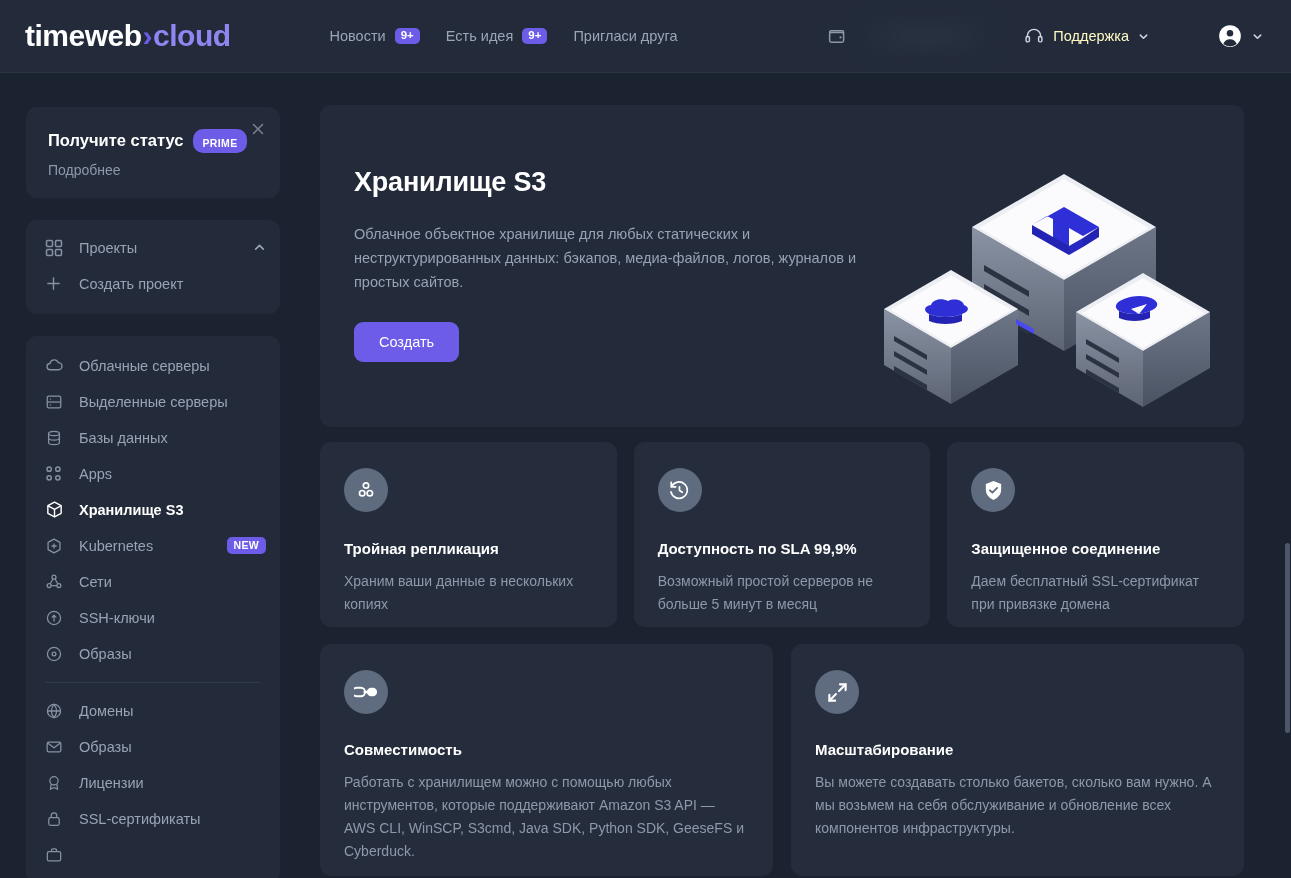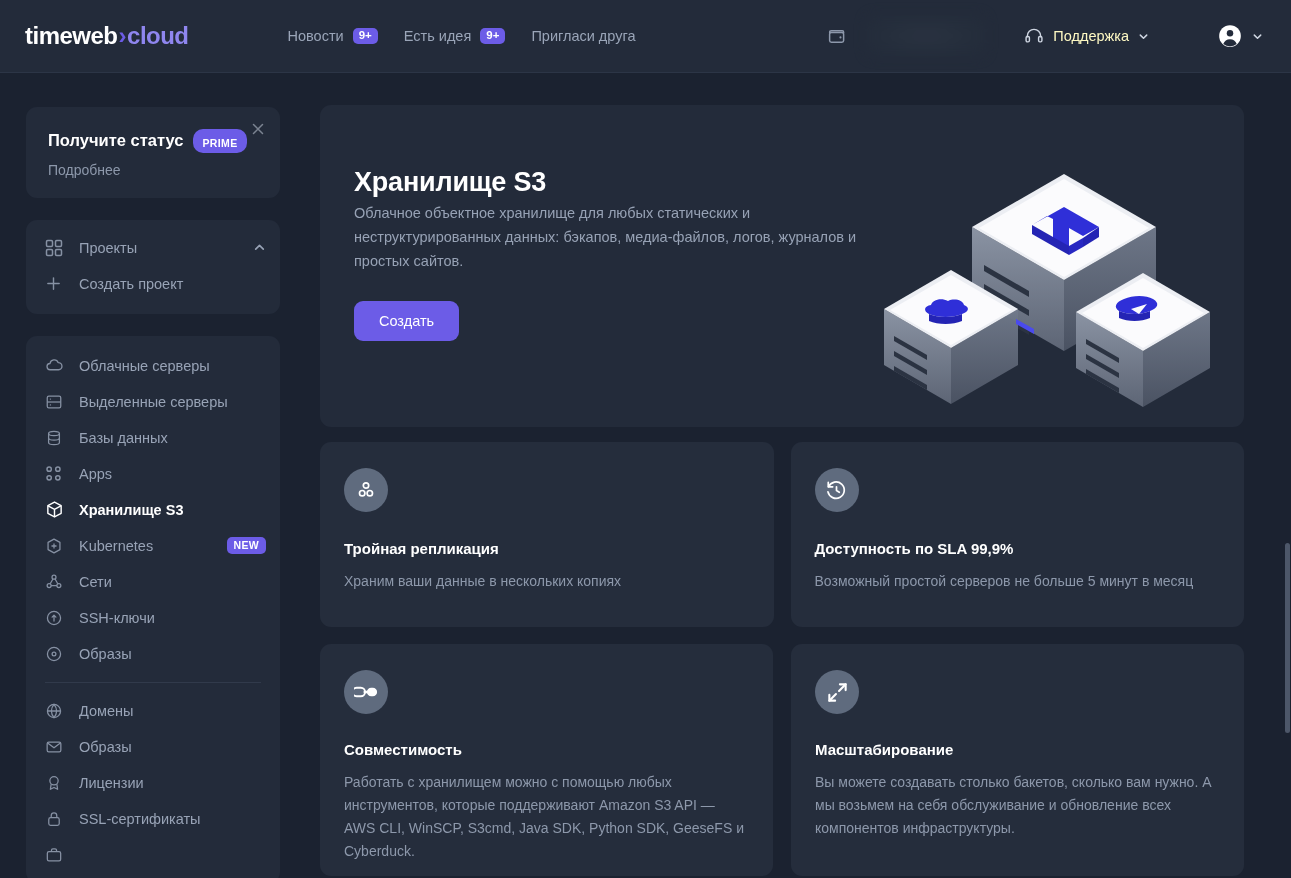--- a/index.html
+++ b/index.html
@@ -15,21 +15,21 @@
   
   .header {
     position: absolute; top: 0; left: 0;
     width: 1291px; height: 73px;
     background: #232b3a;
     border-bottom: 1px solid #2c3546;
     display: flex; align-items: center;
   }
   .logo {
     margin-left: 25px;
-    font-size: 24px; font-weight: 700; letter-spacing: -0.5px;
+    font-size: 30px; font-weight: 700; letter-spacing: -0.5px;
     display: flex; align-items: baseline;
     white-space: nowrap;
   }
   .logo .lg-time { color: #ffffff; }
   .logo .lg-chev { color: #6c5ce7; padding: 0 1px; font-weight: 600; }
   .logo .lg-cloud { color: #8f86ef; }
 
   .nav { display: flex; align-items: center; gap: 26px; margin-left: 99px; }
   .nav-item {
     display: flex; align-items: center; gap: 9px;
@@ -126,21 +126,21 @@
   .hero {
     position: relative;
     height: 322px;
     background: #232b3a;
     border-radius: 11px;
     overflow: hidden;
   }
   .hero-text { position: absolute; left: 34px; top: 62px; z-index: 2; }
   .hero h1 { font-size: 27px; font-weight: 700; color: #fff; letter-spacing: -0.2px; }
   .hero p {
-    margin-top: 3px; font-size: 14.5px; line-height: 24px;
+    margin-top: 24px; font-size: 14.5px; line-height: 24px;
     color: #97a2b5; max-width: 545px;
   }
   .btn-create {
     margin-top: 28px; display: inline-block;
     background: #6c5ce7; color: #fff;
     font-size: 14.5px; border: none; border-radius: 9px;
     padding: 12px 25px; cursor: pointer;
   }
   .hero-art { position: absolute; right: 0px; top: 10px; width: 375px; height: 330px; }
 
@@ -509,20 +509,30 @@
       <div class="card-ic">
         <svg width="23" height="23" viewBox="0 0 24 24" fill="none" stroke="#ffffff" stroke-width="1.8" stroke-linecap="round" stroke-linejoin="round">
           <path d="M3.4 8.2V3.6M3.4 8.2H8"></path>
           <path d="M3.7 8a8.6 8.6 0 1 1-.6 5.4"></path>
           <path d="M12 8.2V12l2.9 1.8"></path>
         </svg>
       </div>
       <h3>Доступность по SLA 99,9%</h3>
       <p>Возможный простой серверов не больше 5 минут в месяц</p>
     </div>
+    <div class="card">
+      <div class="card-ic">
+        <svg width="23" height="23" viewBox="0 0 24 24" fill="#ffffff">
+          <path d="M12 2.2 20 5.2v6.1c0 4.6-3.2 8.8-8 10.5-4.8-1.7-8-5.9-8-10.5V5.2l8-3Z"></path>
+          <path d="m8.3 11.8 2.5 2.5 5-5" stroke="#5f6b7e" stroke-width="1.9" fill="none" stroke-linecap="round" stroke-linejoin="round"></path>
+        </svg>
+      </div>
+      <h3>Защищенное соединение</h3>
+      <p>Даем бесплатный SSL-сертификат при привязке домена</p>
+    </div>
   </div>
 
   <div class="cards2">
     <div class="card">
       <div class="card-ic">
         <svg width="24" height="20" viewBox="0 0 26 20" fill="none">
           <path d="M3 5.4h4.4a4.6 4.6 0 0 1 0 9.2H3a4.6 4.6 0 0 1 0-9.2Z" stroke="#ffffff" stroke-width="2"></path>
           <rect x="10.4" y="8.6" width="5.2" height="2.8" fill="#ffffff"></rect>
           <path d="M18.6 5.4h1.8a4.6 4.6 0 0 1 0 9.2h-1.8a4.6 4.6 0 0 1 0-9.2Z" fill="#ffffff"></path>
         </svg>

